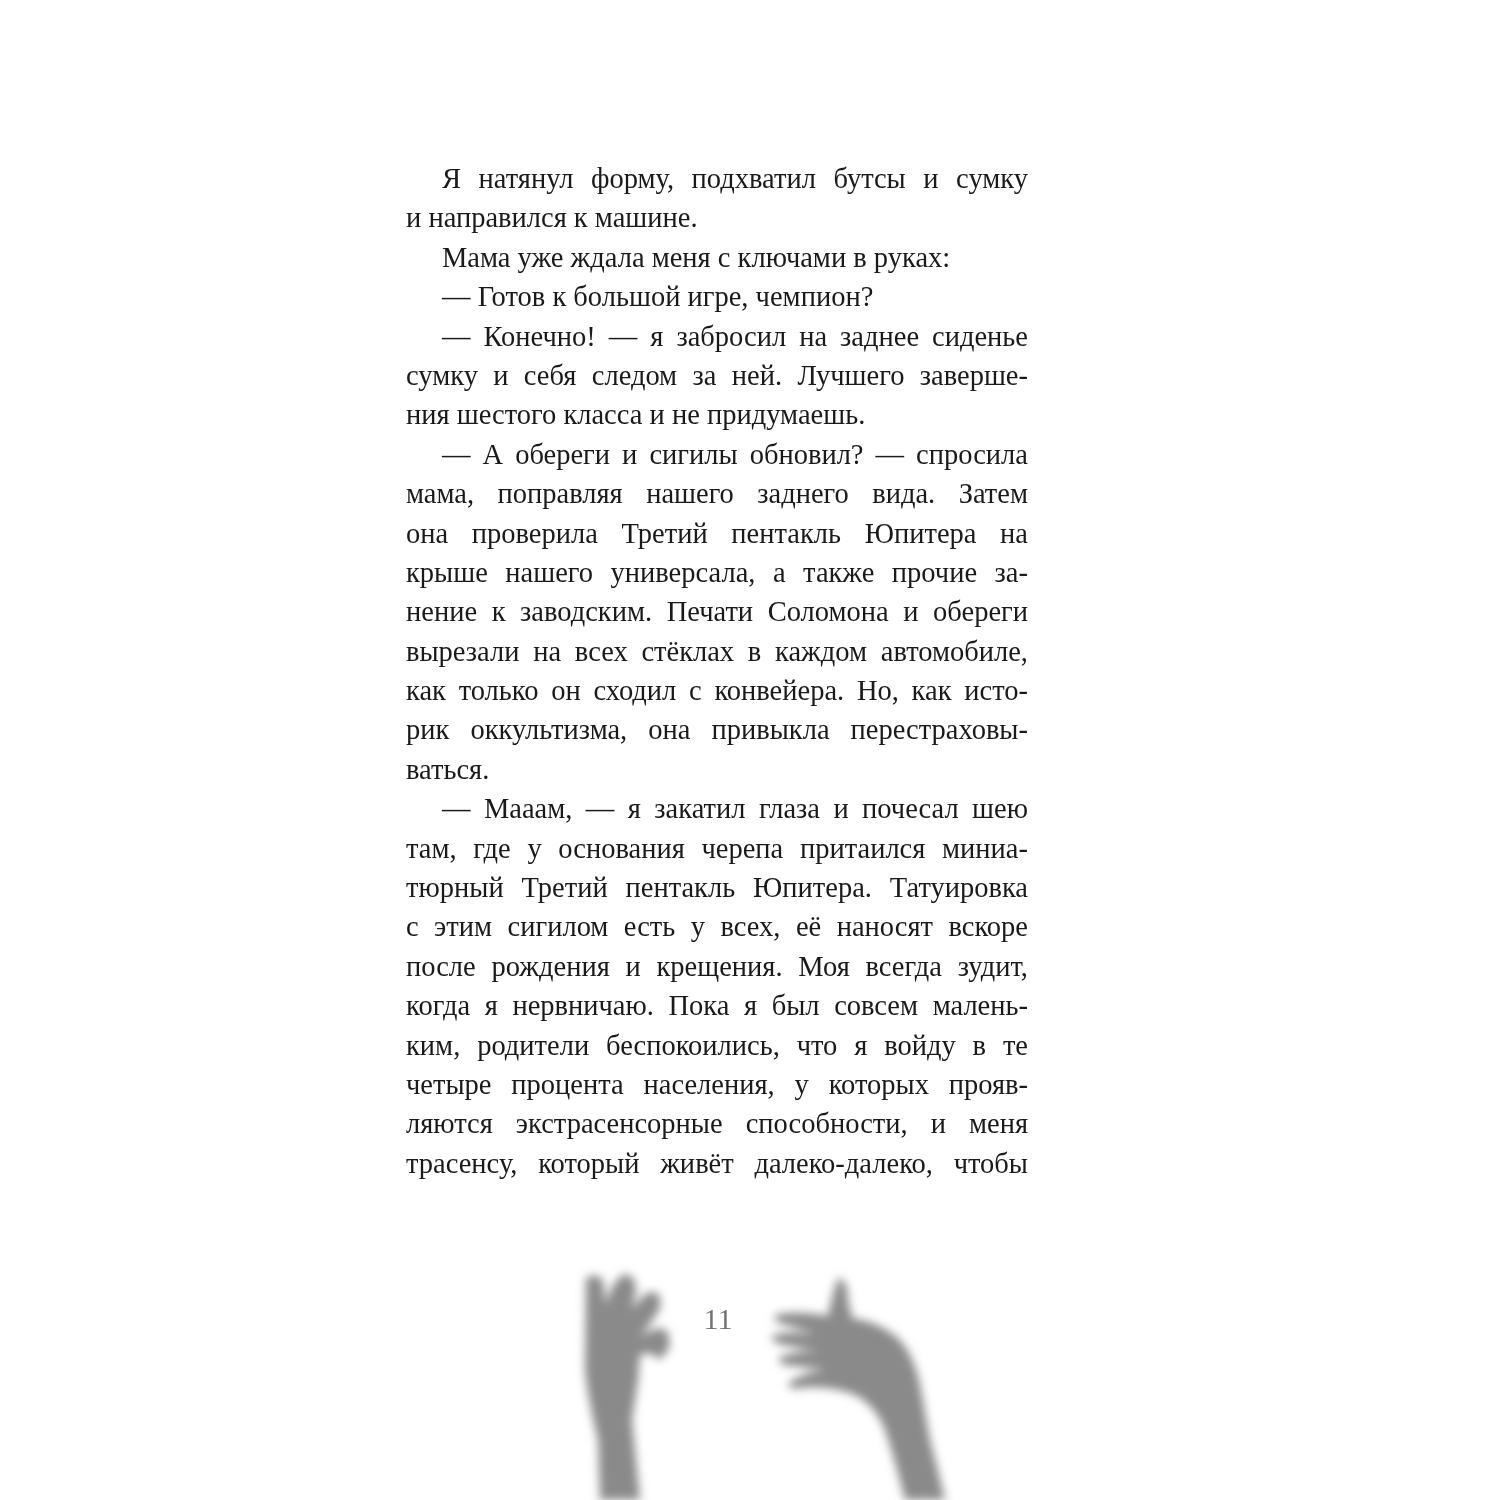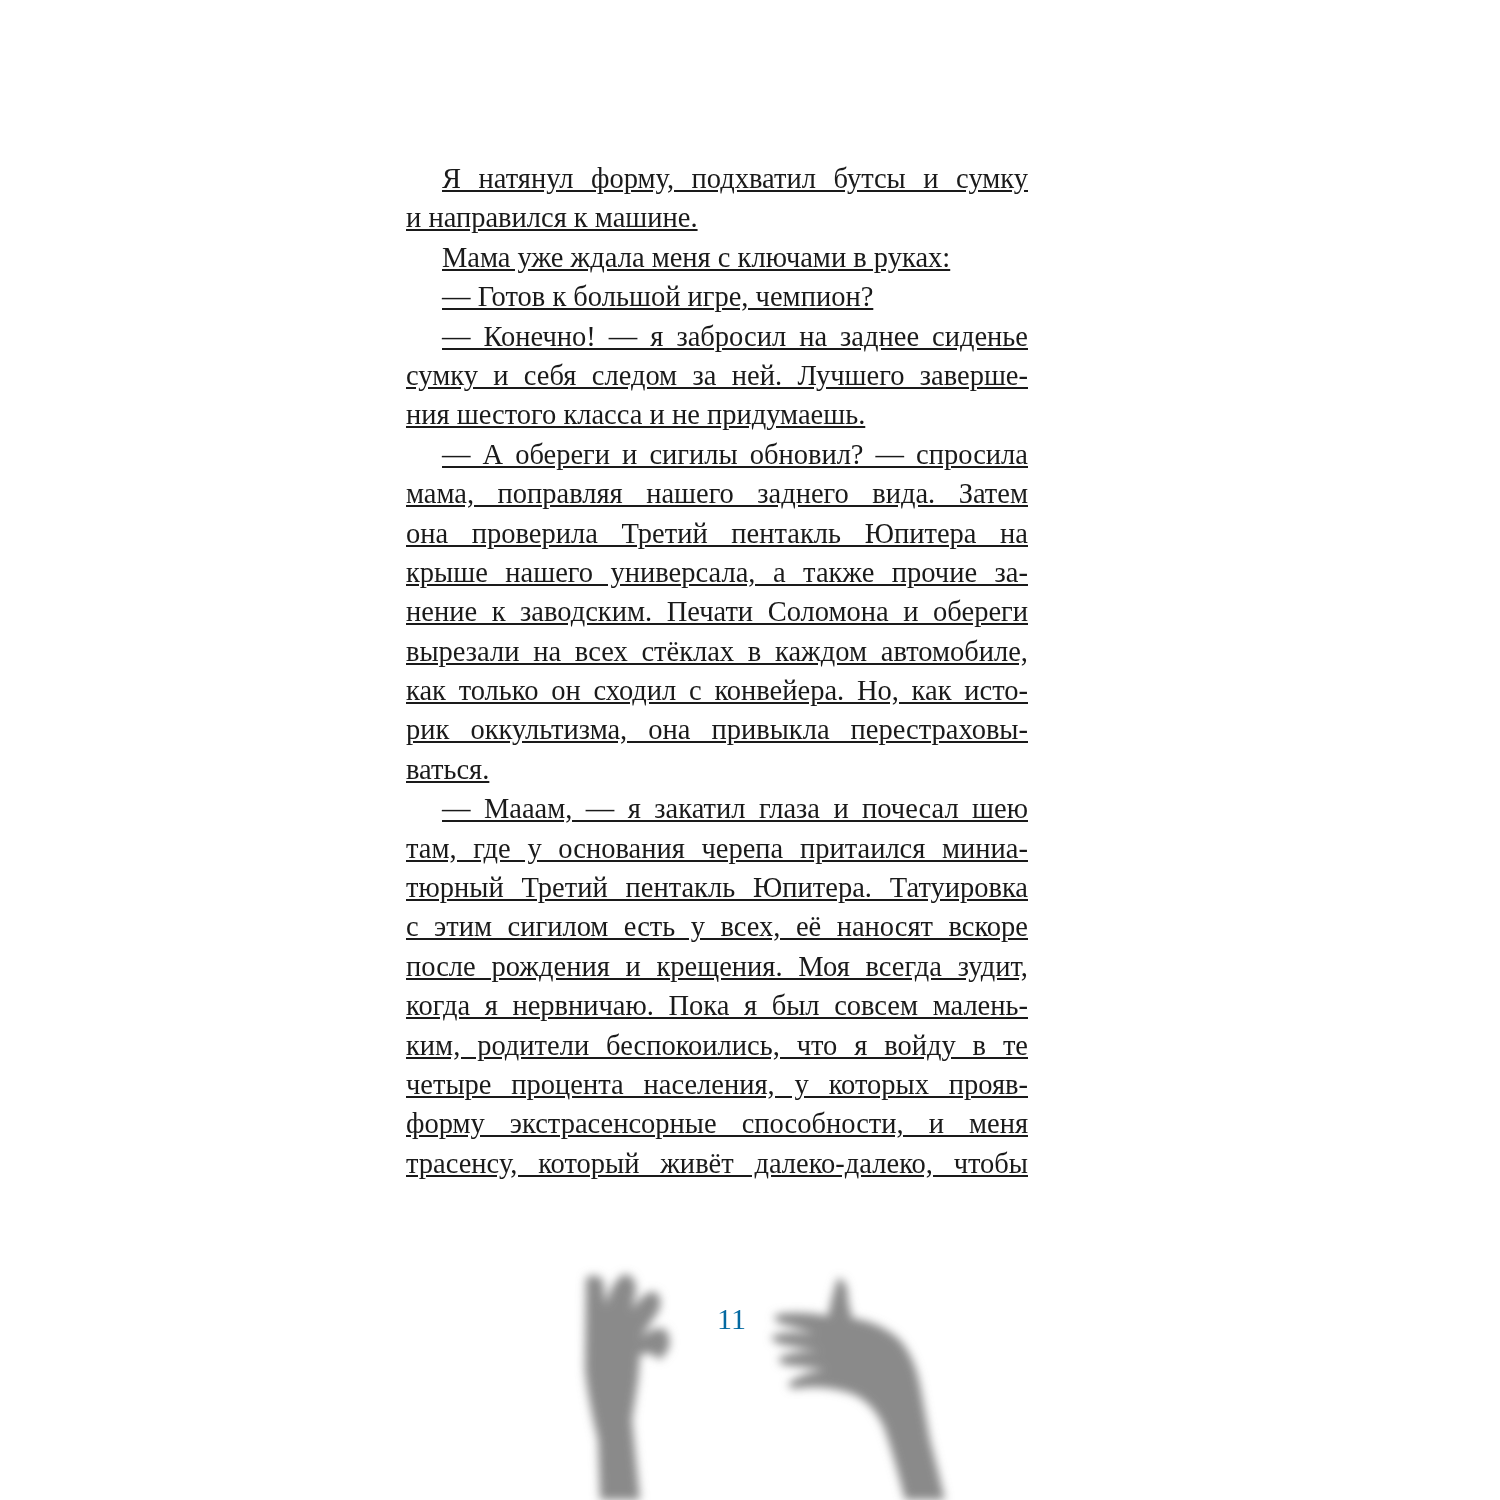--- a/index.html
+++ b/index.html
@@ -6,41 +6,40 @@
   body { width: 1500px; height: 1500px; position: relative; overflow: hidden; }
   .page { position: absolute; left: 0; top: 0; width: 1500px; height: 1500px; background: #fff; }
   .text-block {
     position: absolute;
     left: 406px;
     top: 159px;
     width: 622px;
     font-family: "Liberation Serif", "DejaVu Serif", serif;
     font-size: 28.5px;
     color: #1a1a1a;
-    text-decoration: underline;
   }
   .line {
     height: 39.4px;
     line-height: 39.4px;
     white-space: nowrap;
     text-align: justify;
     text-align-last: justify;
     overflow: visible;
   }
   .line.indent { padding-left: 36px; }
   .line.last { text-align-last: left; }
   .page-number {
     position: absolute;
     left: 690px;
     top: 1302px;
     width: 56px;
-    text-align: right;
+    text-align: center;
     font-family: "Liberation Serif", "DejaVu Serif", serif;
     font-size: 30px;
-    color: #0369a1;
+    color: #737373;
     z-index: 2;
   }
   .shadow-art { position: absolute; left: 0; top: 0; z-index: 1; }
 </style>
 </head>
 <body>
 
 <div class="page">
 
   <div class="text-block">
@@ -61,21 +60,21 @@
     <div class="line">рик оккультизма, она привыкла перестраховы-</div>
     <div class="line last">ваться.</div>
     <div class="line indent">— Мааам, — я закатил глаза и почесал шею</div>
     <div class="line">там, где у основания черепа притаился миниа-</div>
     <div class="line">тюрный Третий пентакль Юпитера. Татуировка</div>
     <div class="line">с этим сигилом есть у всех, её наносят вскоре</div>
     <div class="line">после рождения и крещения. Моя всегда зудит,</div>
     <div class="line">когда я нервничаю. Пока я был совсем малень-</div>
     <div class="line">ким, родители беспокоились, что я войду в те</div>
     <div class="line">четыре процента населения, у которых прояв-</div>
-    <div class="line">форму экстрасенсорные способности, и меня</div>
+    <div class="line">ляются экстрасенсорные способности, и меня</div>
     <div class="line">трасенсу, который живёт далеко-далеко, чтобы</div>
   </div>
 
   <svg class="shadow-art" width="1500" height="1500" viewBox="0 0 1500 1500">
     <defs>
       <filter id="blur" x="-20%" y="-20%" width="140%" height="140%">
         <feGaussianBlur stdDeviation="5"></feGaussianBlur>
       </filter>
     </defs>
 

